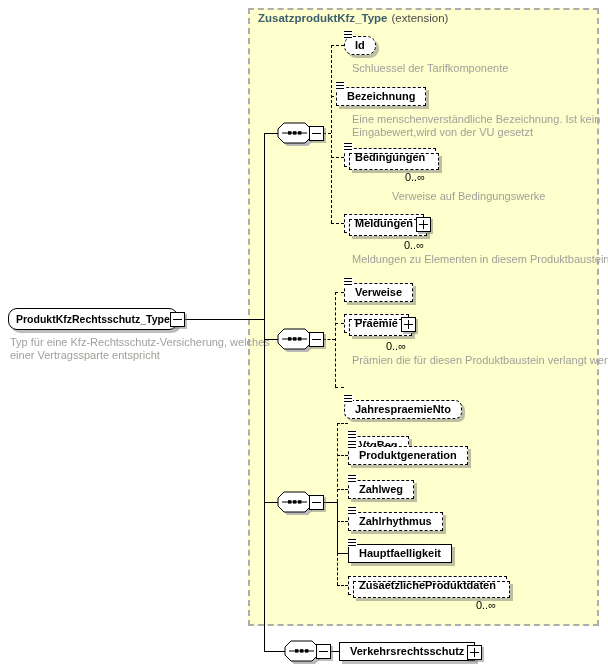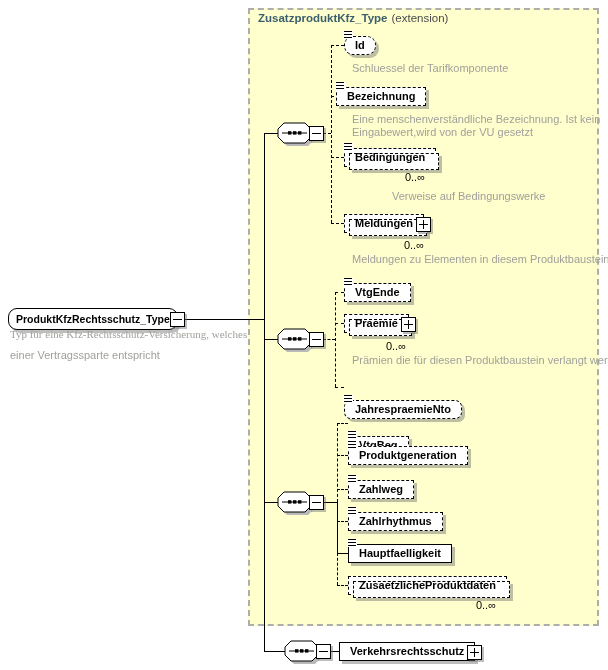--- a/index.html
+++ b/index.html
@@ -143,21 +143,21 @@
       <rect x="17" y="9.2" width="3.4" height="3.4" fill="#000"></rect>
       <rect x="22" y="9.2" width="3.4" height="3.4" fill="#000"></rect>
     </svg>
     <span class="pm"></span>
   </div>
 
   <div class="root">
     <span>ProduktKfzRechtsschutz_Type</span>
     <span class="pm" style="right:-8px;top:50%;margin-top:-7px;"></span>
   </div>
-  <div class="desc" style="left:10px;top:328px;font-family:Liberation Serif, serif;">Typ für eine Kfz-Rechtsschutz-Versicherung, welches</div>
+  <div class="desc" style="left:10px;top:336px;">Typ für eine Kfz-Rechtsschutz-Versicherung, welches</div>
   <div class="desc" style="left:10px;top:349px;">einer Vertragssparte entspricht</div>
 
   <div class="ebox" style="left:344px;top:36px;border-radius:9px;">
     <span class="eicon"></span>
     <span>Id</span>
   </div>
   <div class="desc" style="left:352px;top:62px;">Schluessel der Tarifkomponente</div>
 
   <div class="ebox" style="left:336px;top:87px;">
     <span class="eicon"></span>
@@ -175,21 +175,21 @@
 
   <div class="ebox multi" style="left:344px;top:214px;">
     <span>Meldungen</span>
     <span class="pm plus"></span>
   </div>
   <div class="occ" style="left:376px;top:239px;">0..∞</div>
   <div class="desc" style="left:352px;top:253px;">Meldungen zu Elementen in diesem Produktbaustein</div>
 
   <div class="ebox" style="left:344px;top:283px;">
     <span class="eicon"></span>
-    <span>VtgEnde</span>
+    <span>Verweise</span>
   </div>
 
   <div class="ebox multi" style="left:344px;top:314px;">
     <span>Praemie</span>
     <span class="pm plus"></span>
   </div>
   <div class="occ" style="left:358px;top:340px;">0..∞</div>
   <div class="desc" style="left:352px;top:354px;">Prämien die für diesen Produktbaustein verlangt werden</div>
 
   <div class="ebox" style="left:344px;top:400px;border-radius:7px;">

